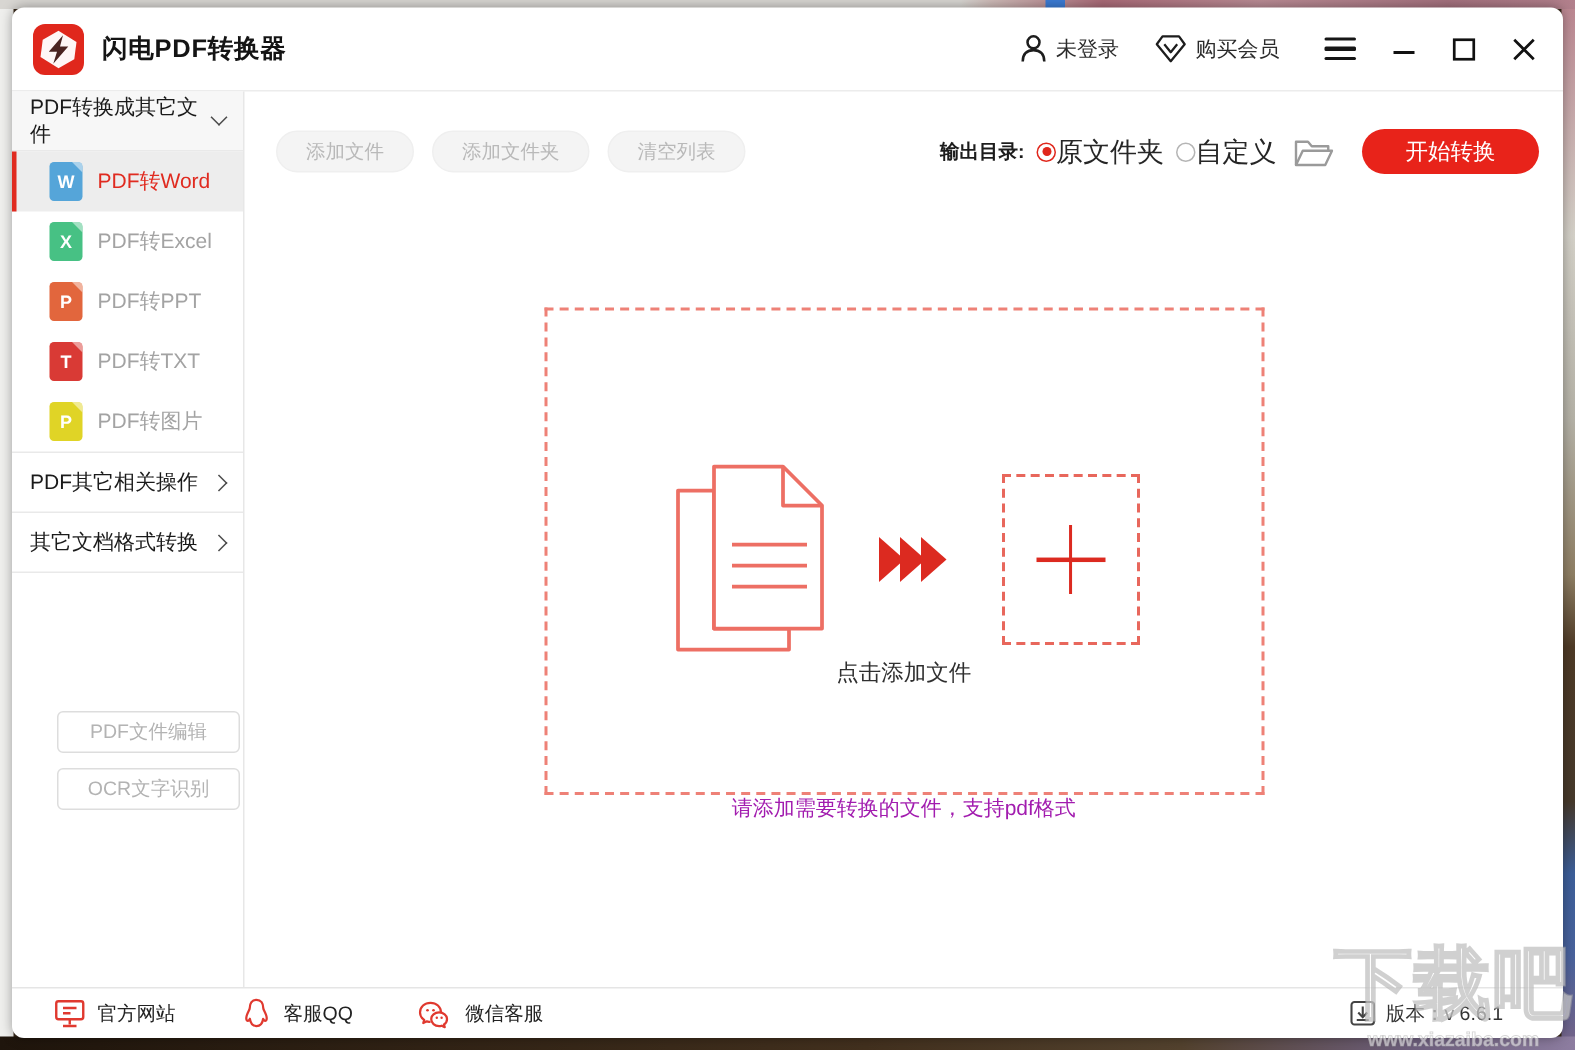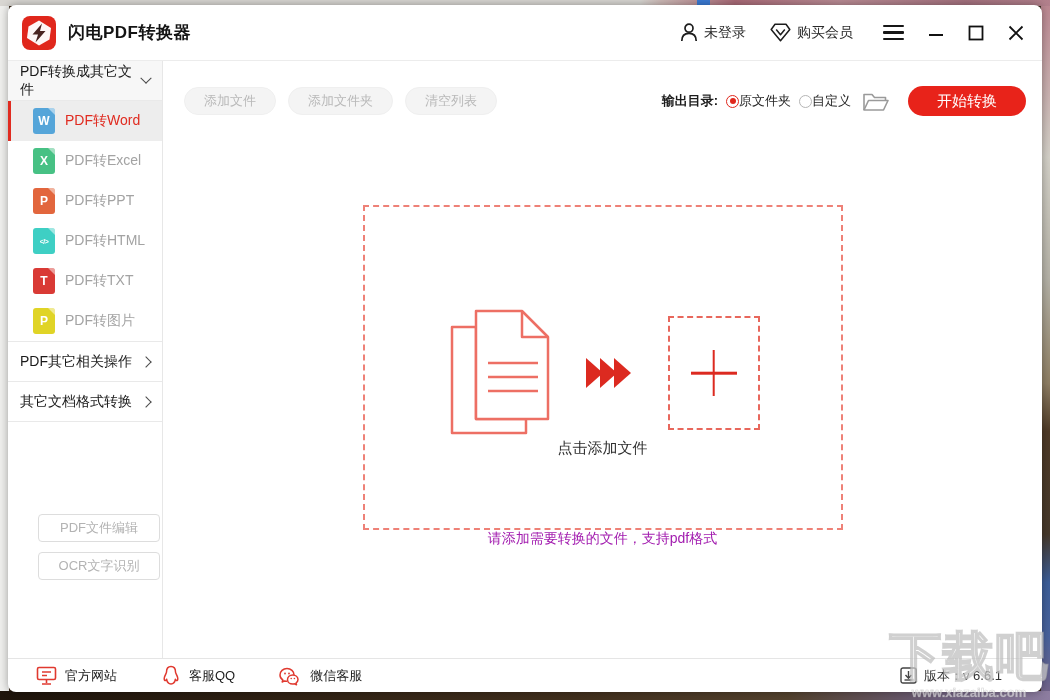--- a/index.html
+++ b/index.html
@@ -54,21 +54,21 @@
   
   .main { flex:1 1 auto; padding-top:25px; position:relative; }
   .toolbar { height:30px; display:flex; align-items:center; padding:0 16px 0 21px; }
   .pill { height:28px; padding:0 19px; border-radius:14px; background:#f4f4f4; color:#b9b9b9; font-size:13px; display:flex; align-items:center; margin-right:12px; cursor:pointer; border:1px solid #efefef; }
   .out-group { margin-left:auto; display:flex; align-items:center; }
   .out-label { font-size:13px; color:#1c1c1c; font-weight:700; }
   .radio-row { display:flex; align-items:center; margin-left:8px; cursor:pointer; }
   .radio { width:13px; height:13px; border-radius:50%; border:1.5px solid #e0271c; position:relative; flex:0 0 13px; }
   .radio.on::after { content:''; position:absolute; left:2.5px; top:2.5px; width:6px; height:6px; border-radius:50%; background:#e0271c; }
   .radio.off { border-color:#b5b5b5; }
-  .radio-row span { font-size:13px; color:#262626; margin-left:0; }
+  .radio-row span { font-size:18px; color:#262626; margin-left:0; }
   .path-input { width:135px; height:27px; border:1px solid #c9c9c9; font-size:14px; color:#222; padding:0 5px; margin-left:10px; font-family:"Liberation Sans","DejaVu Sans",sans-serif; }
   .folder-btn { margin-left:11px; cursor:pointer; display:flex; align-items:center; }
   .start-btn { margin-left:19px; height:30px; padding:0 29px; border-radius:15px; background:#e8231a; color:#fff; font-size:15px; display:flex; align-items:center; cursor:pointer; border:none; }
 
   .dropzone { width:480px; height:325px; margin:89px auto 0; border:2px dashed #ee8177; position:relative; cursor:pointer; }
   .dz-row { display:flex; align-items:center; justify-content:center; margin-top:100px; }
   .dz-arrows { margin:0 26px 0 32px; }
   .plusbox { width:92px; height:114px; border:2px dashed #e8675c; position:relative; cursor:pointer; }
   .plusbox i { position:absolute; left:50%; top:50%; width:46px; height:2.6px; background:#dc2a20; transform:translate(-50%,-50%); }
   .plusbox i.v { width:2.6px; height:46px; }
@@ -158,24 +158,20 @@
             <span class="ficon" style="background-color: rgb(85, 165, 217);">W</span>
             <span>PDF转Word</span>
           </div>
           <div class="nav-item">
             <span class="ficon" style="background-color: rgb(71, 193, 132);">X</span>
             <span>PDF转Excel</span>
           </div>
           <div class="nav-item">
             <span class="ficon" style="background-color: rgb(226, 102, 61);">P</span>
             <span>PDF转PPT</span>
-          </div>
-          <div class="nav-item">
-            <span class="ficon small" style="background-color: rgb(62, 207, 196);">&lt;/&gt;</span>
-            <span>PDF转HTML</span>
           </div>
           <div class="nav-item">
             <span class="ficon" style="background-color: rgb(217, 58, 53);">T</span>
             <span>PDF转TXT</span>
           </div>
           <div class="nav-item">
             <span class="ficon" style="background-color: rgb(224, 212, 38);">P</span>
             <span>PDF转图片</span>
           </div>
         </div>

